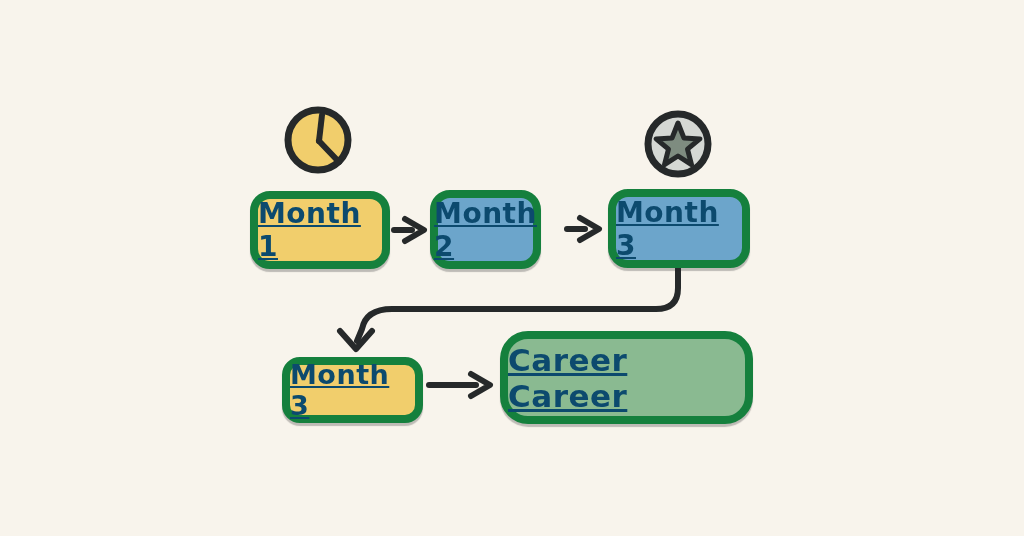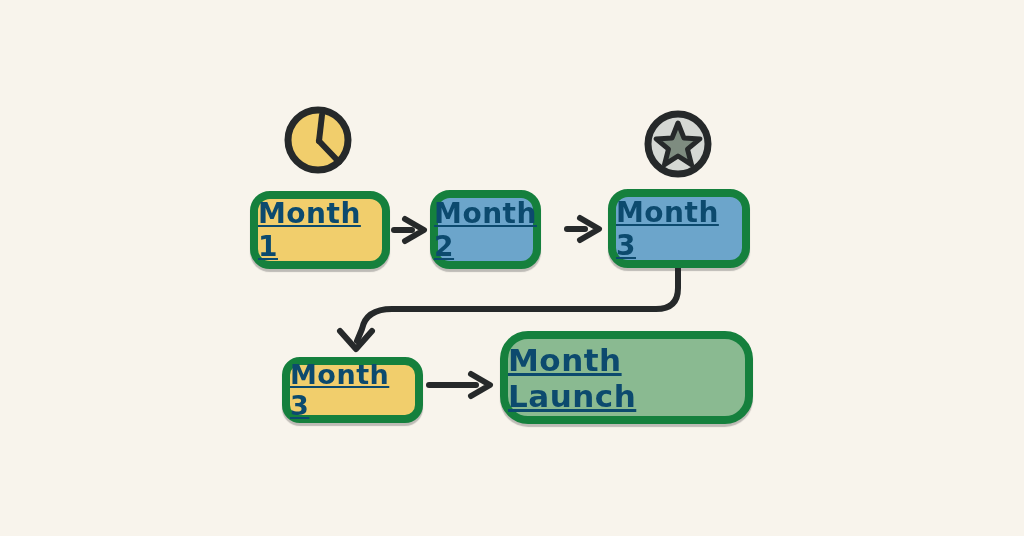--- a/index.html
+++ b/index.html
@@ -104,16 +104,16 @@
 
   <div class="node fill-blue node--month-3-top">
     <span>Month 3</span>
   </div>
 
   <div class="node fill-yellow node--month-3-bottom">
     <span>Month 3</span>
   </div>
 
   <div class="node fill-green node--career-launch">
-    <span>Month Launch</span>
+    <span>Career Career</span>
   </div>
 
 </div>
 
 </body></html>

